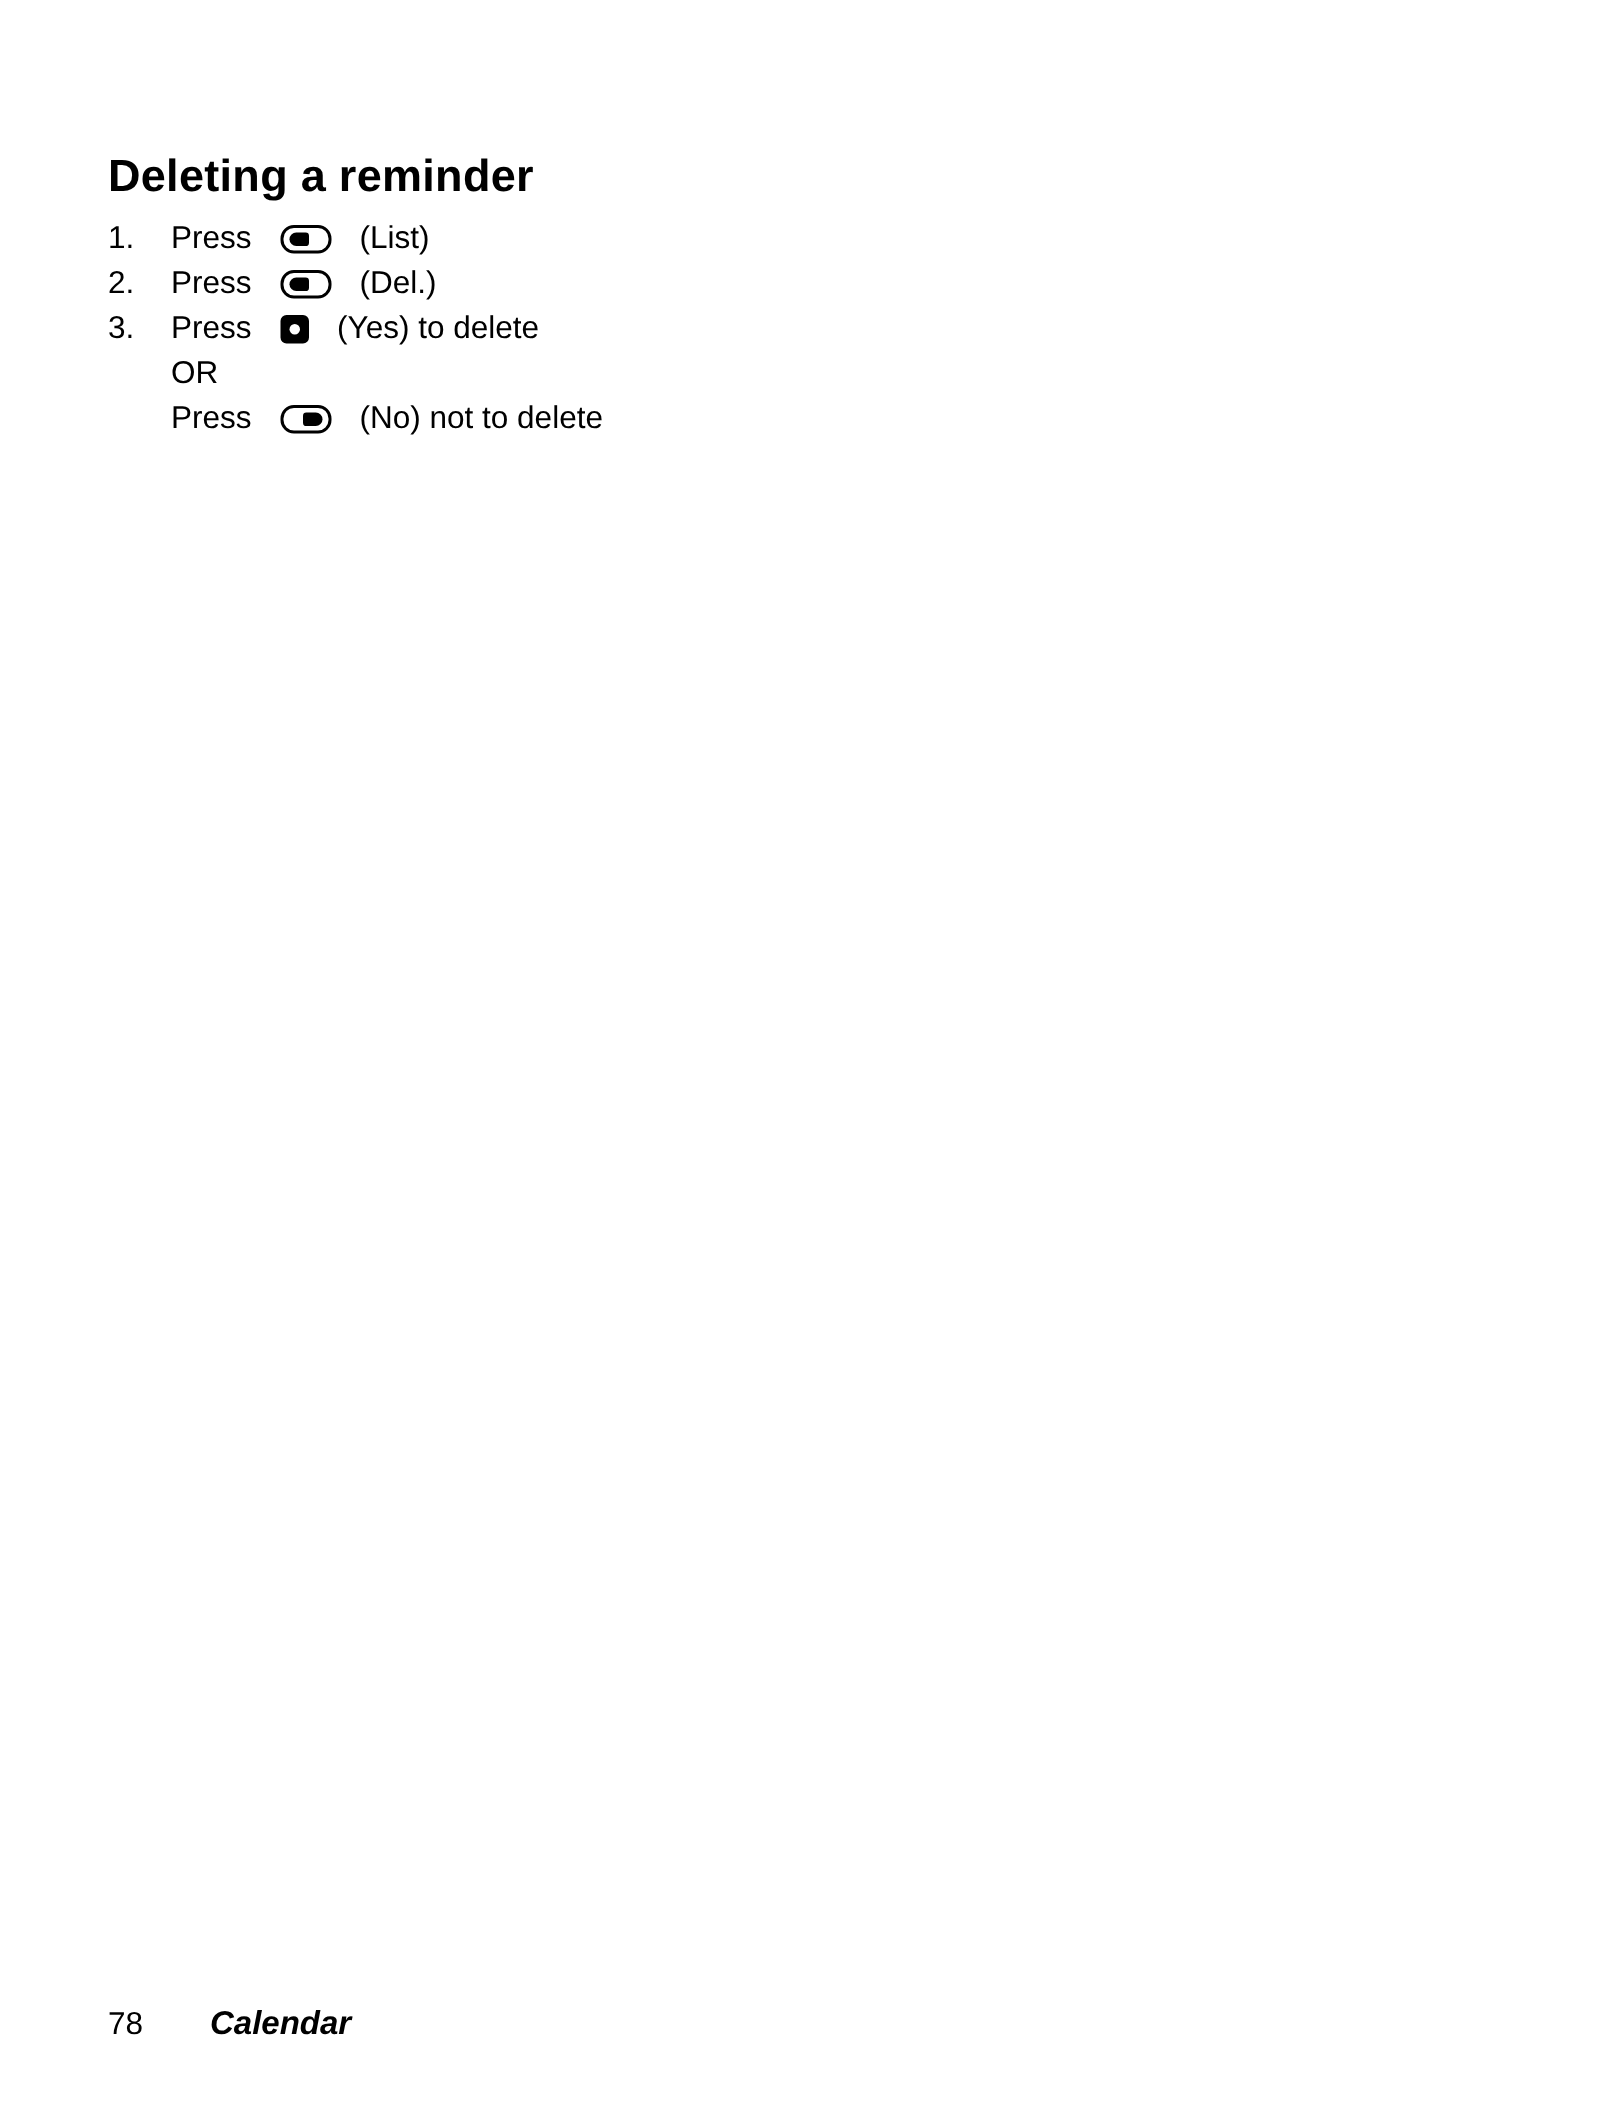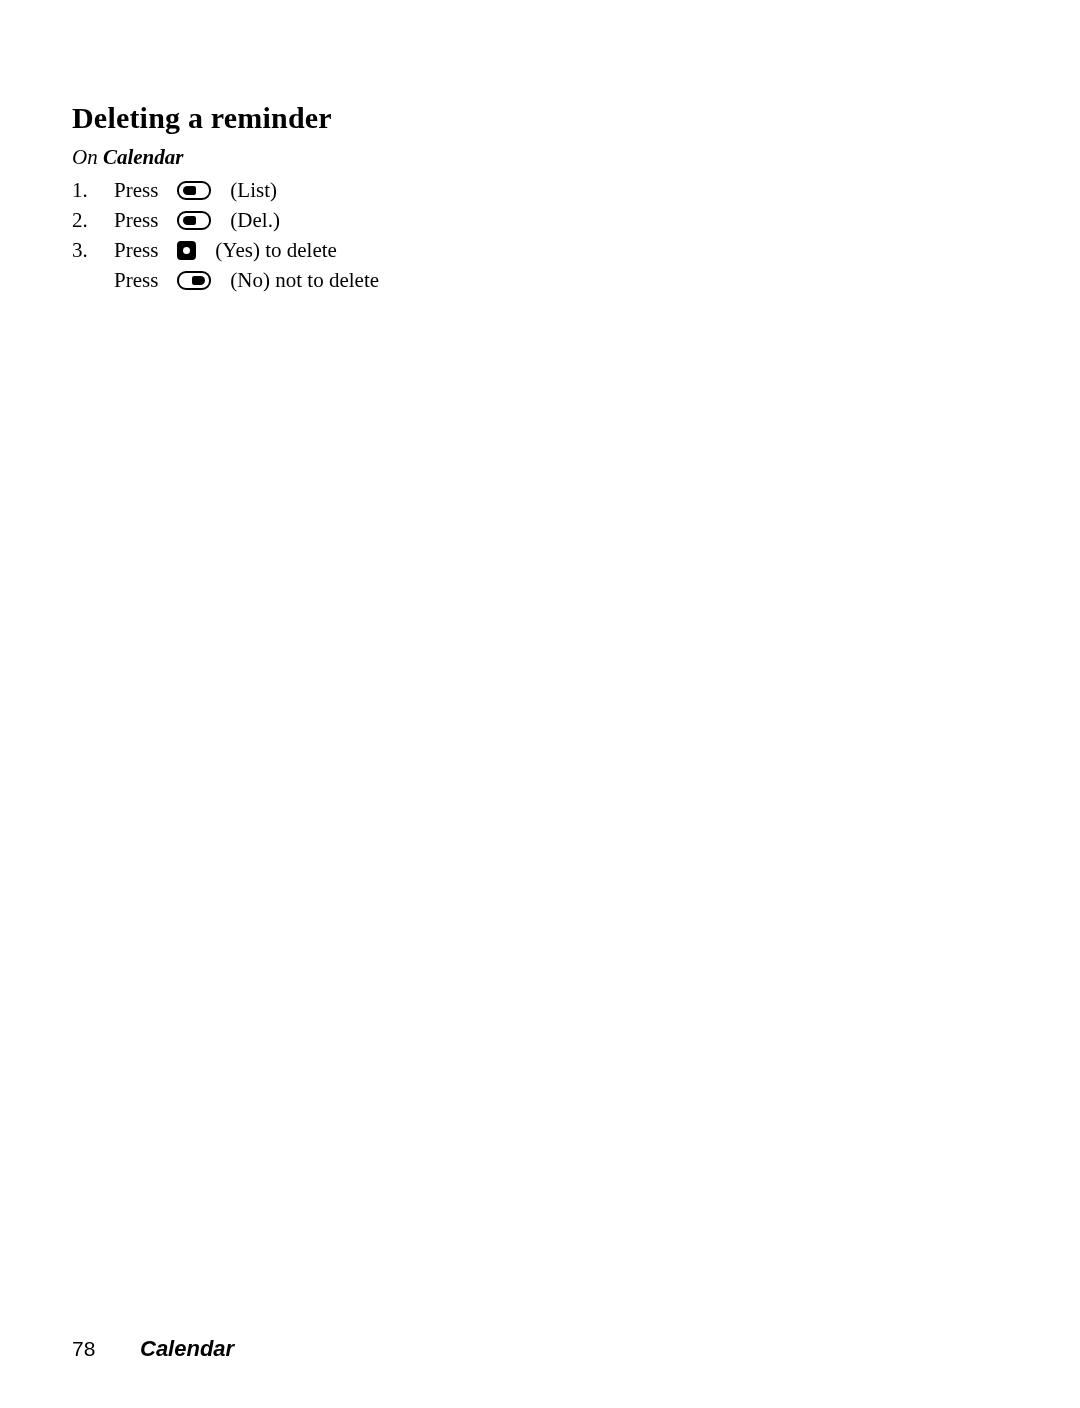--- a/index.html
+++ b/index.html
@@ -22,21 +22,20 @@
     top: 0;
     width: 1080px;
     height: 1408px;
   }
 
   .content {
     position: absolute;
     left: 72px;
     top: 100px;
     width: 940px;
-    font-family: Liberation Serif, serif;
   }
 
   .page-heading {
     font-size: 30px;
     font-weight: bold;
     letter-spacing: 0.2px;
     margin: 0 0 8px 0;
     line-height: 1.2;
   }
 
@@ -172,21 +171,20 @@
 </style>
 </head>
 <body>
 
 <div class="page">
 
   <div class="content">
 
     <h1 class="page-heading">Deleting a reminder</h1>
 
-    <div class="subheading"><span class="sub-lead">On </span><span>Calendar</span></div>
 
     <ol class="steps">
 
       <li class="step-row">
         <span class="step-num">1.</span>
         <span class="step-text">
           <span class="word">Press</span>
           <span class="key left"></span>
           <span class="word">(List)</span>
         </span>
@@ -203,20 +201,21 @@
 
       <li class="step-row">
         <span class="step-num">3.</span>
         <span class="step-text">
           <span class="word">Press</span>
           <span class="key center"></span>
           <span class="word">(Yes) to delete</span>
         </span>
       </li>
 
+      <li class="or-line">OR</li>
 
       <li class="step-row indent-line">
         <span class="step-text">
           <span class="word">Press</span>
           <span class="key right"></span>
           <span class="word">(No) not to delete</span>
         </span>
       </li>
 
     </ol>

